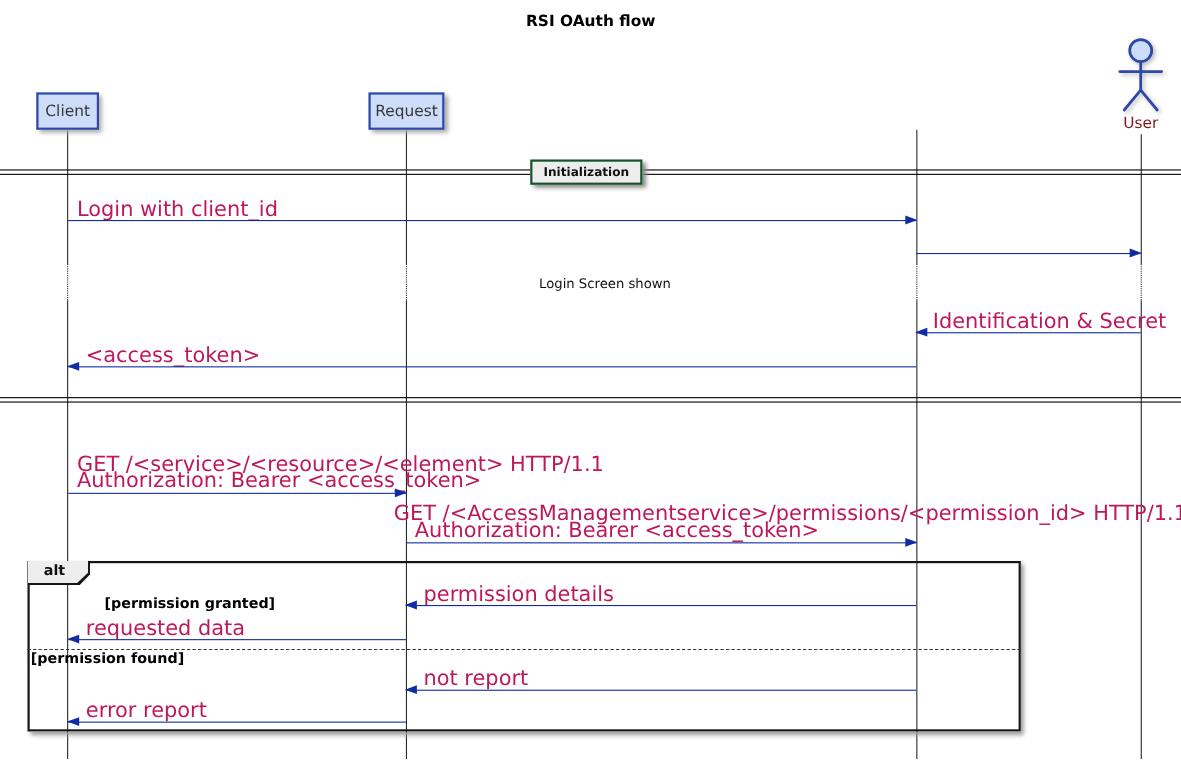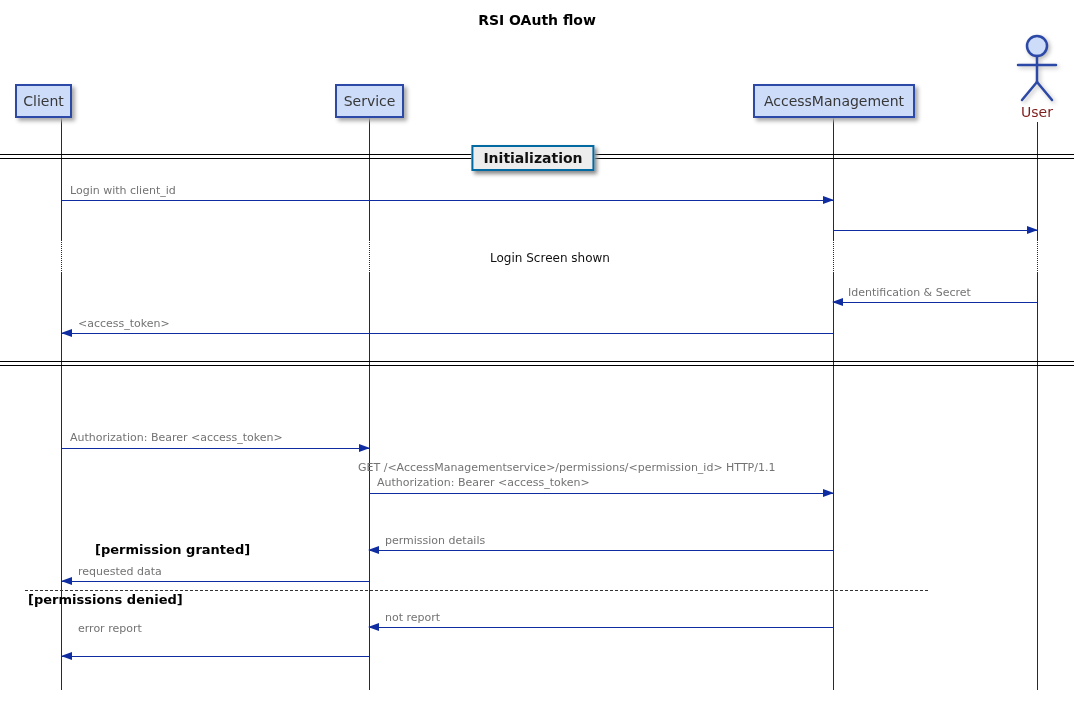--- a/index.html
+++ b/index.html
@@ -18,31 +18,31 @@
   .actor circle { fill:var(--participant-fill,#CDDCF8); stroke:var(--participant-border,#2D49A7); stroke-width:2.5; }
   .actor line { stroke:var(--participant-border,#2D49A7); stroke-width:2.5; stroke-linecap:round; }
   .actor-label { position:absolute; transform:translateX(-50%); font-size:14px; color:#7f1d1d; white-space:nowrap; }
 
   .ll { position:absolute; width:0; }
   .ll-solid { border-left:1px solid var(--lifeline,#2a2a2a); }
   .ll-dot   { border-left:1px dotted var(--lifeline,#2a2a2a); }
 
   .divider-line { position:absolute; left:0; width:1074px; height:0; border-top:1px solid #000; }
   .divider-label { position:absolute; transform:translateX(-50%); background:var(--label-fill,#EDEDED);
-                   border:2px solid #0369a1; padding:3px 10px; font-size:14px; font-weight:bold;
+                   border:2px solid #14532d; padding:3px 10px; font-size:11px; font-weight:bold;
                    box-shadow:3px 3px 4px #888; white-space:nowrap; }
 
   .msg { position:absolute; height:0; border-top:1.5px solid var(--arrow,#0F2DA0); }
   .arr-r::after { content:""; position:absolute; right:-1px; top:-5.2px; width:0; height:0;
                   border-style:solid; border-width:4.5px 0 4.5px 11px;
                   border-color:transparent transparent transparent var(--arrow,#0F2DA0); }
   .arr-l::before { content:""; position:absolute; left:-1px; top:-5.2px; width:0; height:0;
                    border-style:solid; border-width:4.5px 11px 4.5px 0;
                    border-color:transparent var(--arrow,#0F2DA0) transparent transparent; }
-  .msg-label { position:absolute; font-size:11px; color:#737373; white-space:nowrap; line-height:15px; }
+  .msg-label { position:absolute; font-size:19px; color:#be185d; white-space:nowrap; line-height:15px; }
 
   .delay-note { position:absolute; transform:translateX(-50%); font-size:12px; color:#101010; white-space:nowrap; }
 
   .frame { position:absolute; border:2px solid var(--frame-border,#161616); background:transparent;
            box-shadow:3px 3px 4px #9a9a9a; }
   .ptag { position:absolute; left:-2px; top:-2px; background:var(--frame-border,#161616);
           clip-path:polygon(0 0,100% 0,100% 55%,83% 100%,0 100%); }
   .ptag-in { position:absolute; left:0; top:0; right:2px; bottom:2px; background:var(--label-fill,#EDEDED);
              clip-path:polygon(0 0,100% 0,100% 53%,82% 100%,0 100%);
              display:flex; align-items:center; justify-content:center;
@@ -66,28 +66,25 @@
   <div class="ll ll-solid" style="left:369px;top:273px;height:417px"></div>
 
   <div class="ll ll-solid" style="left:833px;top:118px;height:122px"></div>
   <div class="ll ll-dot" style="left:833px;top:240px;height:33px"></div>
   <div class="ll ll-solid" style="left:833px;top:273px;height:417px"></div>
 
   <div class="ll ll-solid" style="left:1037px;top:122px;height:118px"></div>
   <div class="ll ll-dot" style="left:1037px;top:240px;height:33px"></div>
   <div class="ll ll-solid" style="left:1037px;top:273px;height:417px"></div>
 
-  <div class="participant" style="left:15px;top:84px;width:57px;height:34px">
+  <div class="participant" style="left:33px;top:84px;width:57px;height:34px">
     <span>Client</span>
   </div>
   <div class="participant" style="left:335px;top:84px;width:69px;height:34px">
-    <span>Service</span>
-  </div>
-  <div class="participant" style="left:753px;top:84px;width:162px;height:34px">
-    <span>AccessManagement</span>
+    <span>Request</span>
   </div>
 
   <svg class="actor" style="left:1012px;top:33px" width="50" height="74" viewBox="0 0 50 74">
     <circle cx="25" cy="13" r="10"></circle>
     <line x1="25" y1="23" x2="25" y2="49"></line>
     <line x1="6" y1="32" x2="44" y2="32"></line>
     <line x1="25" y1="49" x2="10" y2="67"></line>
     <line x1="25" y1="49" x2="40" y2="67"></line>
   </svg>
   <div class="actor-label" style="left:1037px;top:104px">User</div>
@@ -106,37 +103,45 @@
   <div class="msg-label" style="left:848px;top:285px">Identification &amp; Secret</div>
   <div class="msg arr-l" style="left:833px;top:302px;width:204px"></div>
 
   <div class="msg-label" style="left:78px;top:316px">&lt;access_token&gt;</div>
   <div class="msg arr-l" style="left:62px;top:333px;width:771px"></div>
 
   <div class="divider-line" style="top:361px"></div>
   <div class="divider-line" style="top:365px"></div>
 
 
+  <div class="msg-label" style="left:70px;top:415px">GET /&lt;service&gt;/&lt;resource&gt;/&lt;element&gt; HTTP/1.1</div>
   <div class="msg-label" style="left:70px;top:430px">Authorization: Bearer &lt;access_token&gt;</div>
   <div class="msg arr-r" style="left:62px;top:448px;width:307px"></div>
 
   <div class="msg-label" style="left:358px;top:460px">GET /&lt;AccessManagementservice&gt;/permissions/&lt;permission_id&gt; HTTP/1.1</div>
   <div class="msg-label" style="left:377px;top:475px">Authorization: Bearer &lt;access_token&gt;</div>
   <div class="msg arr-r" style="left:369px;top:493px;width:464px"></div>
 
+  <div class="frame" style="left:25px;top:510px;width:903px;height:155px">
+    <div class="ptag" style="width:57px;height:22px">
+      <div class="ptag-in">
+          <span>alt</span>
+        </div>
+    </div>
+  </div>
   <div class="guard" style="left:95px;top:542px">[permission granted]</div>
 
   <div class="msg-label" style="left:385px;top:533px">permission details</div>
   <div class="msg arr-l" style="left:369px;top:550px;width:464px"></div>
 
   <div class="msg-label" style="left:78px;top:564px">requested data</div>
   <div class="msg arr-l" style="left:62px;top:581px;width:307px"></div>
 
   <div class="alt-sep" style="left:25px;top:590px;width:903px"></div>
-  <div class="guard" style="left:28px;top:592px">[permissions denied]</div>
+  <div class="guard" style="left:28px;top:592px">[permission found]</div>
 
   <div class="msg-label" style="left:385px;top:610px">not report</div>
   <div class="msg arr-l" style="left:369px;top:627px;width:464px"></div>
 
-  <div class="msg-label" style="left:78px;top:621px">error report</div>
+  <div class="msg-label" style="left:78px;top:639px">error report</div>
   <div class="msg arr-l" style="left:62px;top:656px;width:307px"></div>
 
 </div>
 
 </body></html>

